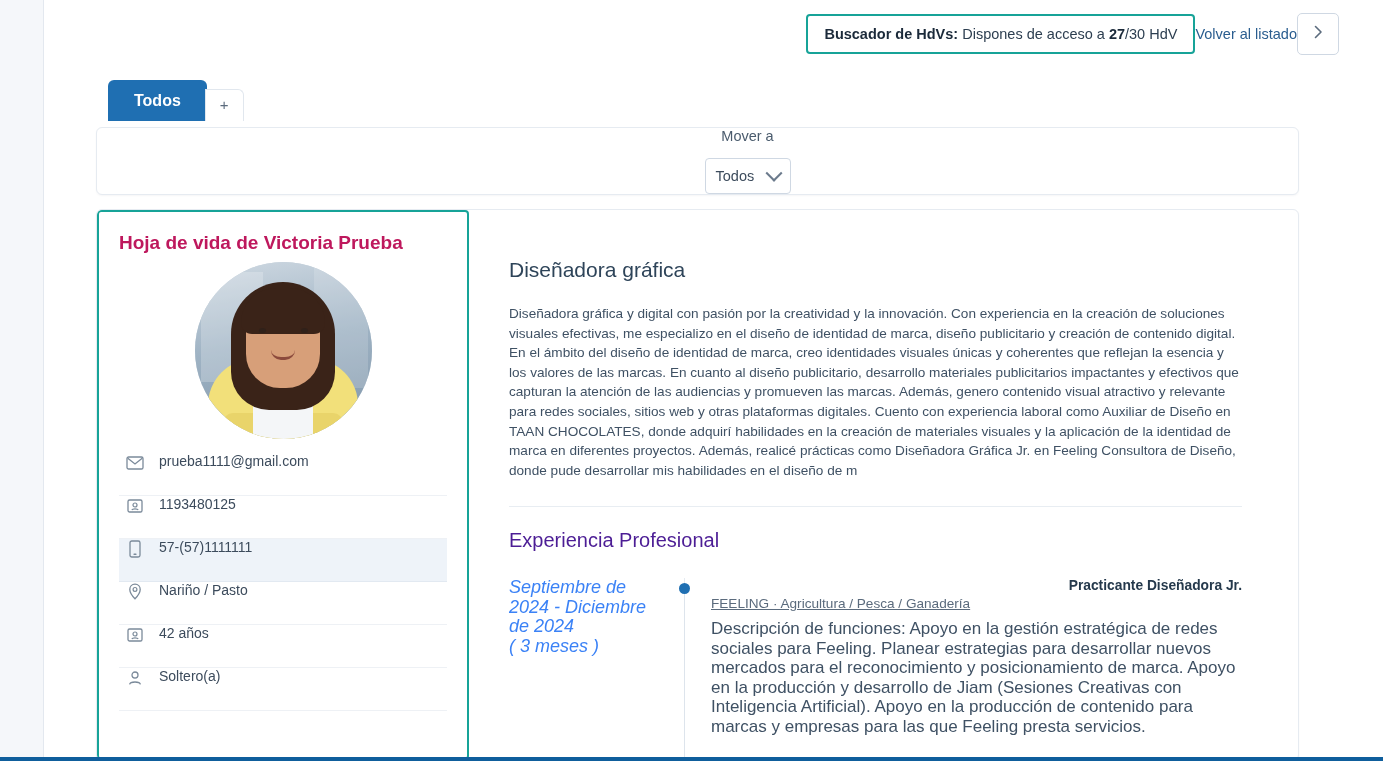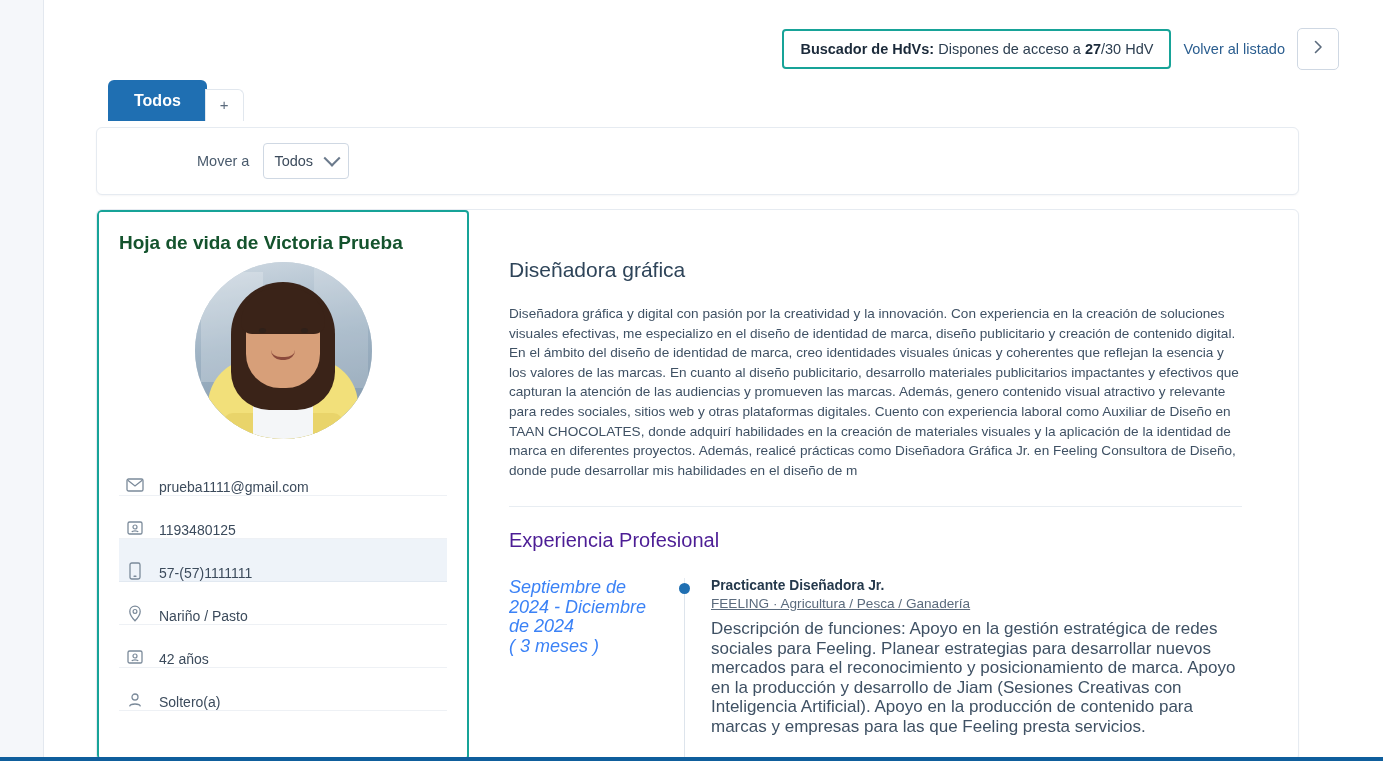--- a/index.html
+++ b/index.html
@@ -28,24 +28,23 @@
     position: absolute;
     left: 44px; top: 0;
     width: 1339px; height: 761px;
     background: #ffffff;
   }
 
   
   .topbar {
     position: absolute;
     right: 44px;
-    top: 28px;
+    top: 13px;
     display: flex;
     align-items: center;
-    gap: 12px;
   }
   .hdv-banner {
     border: 2px solid #17a398;
     border-radius: 4px;
     background: #ffffff;
     padding: 10px 16px;
     font-size: 14.5px;
     color: #2c3e50;
     white-space: nowrap;
   }
@@ -108,20 +107,21 @@
     width: 1203px;
     height: 68px;
     background: #ffffff;
     border: 1px solid #e6ebf1;
     border-radius: 6px;
     box-shadow: 0 1px 2px rgba(16,24,40,0.04);
     display: flex;
     align-items: center;
     padding-left: 100px;
     gap: 14px;
+    flex-direction: column;
   }
   .mover-label {
     font-size: 14.5px;
     color: #4a5b6d;
   }
   .select-box {
     border: 1px solid #cfd8e3;
     border-radius: 4px;
     background: #ffffff;
     min-width: 86px;
@@ -164,21 +164,21 @@
     border: 2px solid #17a398;
     border-radius: 4px;
     background: #ffffff;
     padding: 18px 20px 0 20px;
     position: relative;
     overflow: hidden;
   }
   .cv-title {
     font-size: 19px;
     font-weight: bold;
-    color: #14532d;
+    color: #be185d;
     margin: 2px 0 4px 0;
   }
   .avatar-wrap {
     display: flex;
     justify-content: center;
     margin: 8px 0 14px 0;
     position: relative;
   }
   .avatar {
     width: 177px; height: 177px;
@@ -251,21 +251,21 @@
   .av-arms {
     position: absolute; bottom: 0; left: 50%; transform: translateX(-50%);
     width: 120px; height: 26px;
     background: #e9d46a;
     border-radius: 10px;
   }
 
   .cv-list { margin-top: 2px; }
   .cv-row {
     display: flex;
-    align-items: flex-end;
+    align-items: flex-start;
     gap: 14px;
     height: 43px;
     padding-left: 6px;
     border-bottom: 1px solid #eef1f5;
     font-size: 14px;
     color: #3c4b5c;
   }
   .cv-row.hl { background: #eef3f9; border-bottom-color: #e2e9f1; }
   .cv-row:last-child { border-bottom: none; }
   .cv-ico {
@@ -341,20 +341,21 @@
     border-left: 1px solid #e5ebf1;
     padding-left: 26px;
     margin-left: -15px;
     padding-bottom: 30px;
   }
   .exp-role {
     font-size: 13.8px;
     font-weight: bold;
     color: #25394c;
     margin-bottom: 3px;
+    text-align: right;
   }
   .exp-company {
     font-size: 13.6px;
     color: #5b6b7d;
     margin-bottom: 8px;
     text-decoration: underline;
   }
   .exp-desc {
     font-size: 17px;
     line-height: 19.5px;

